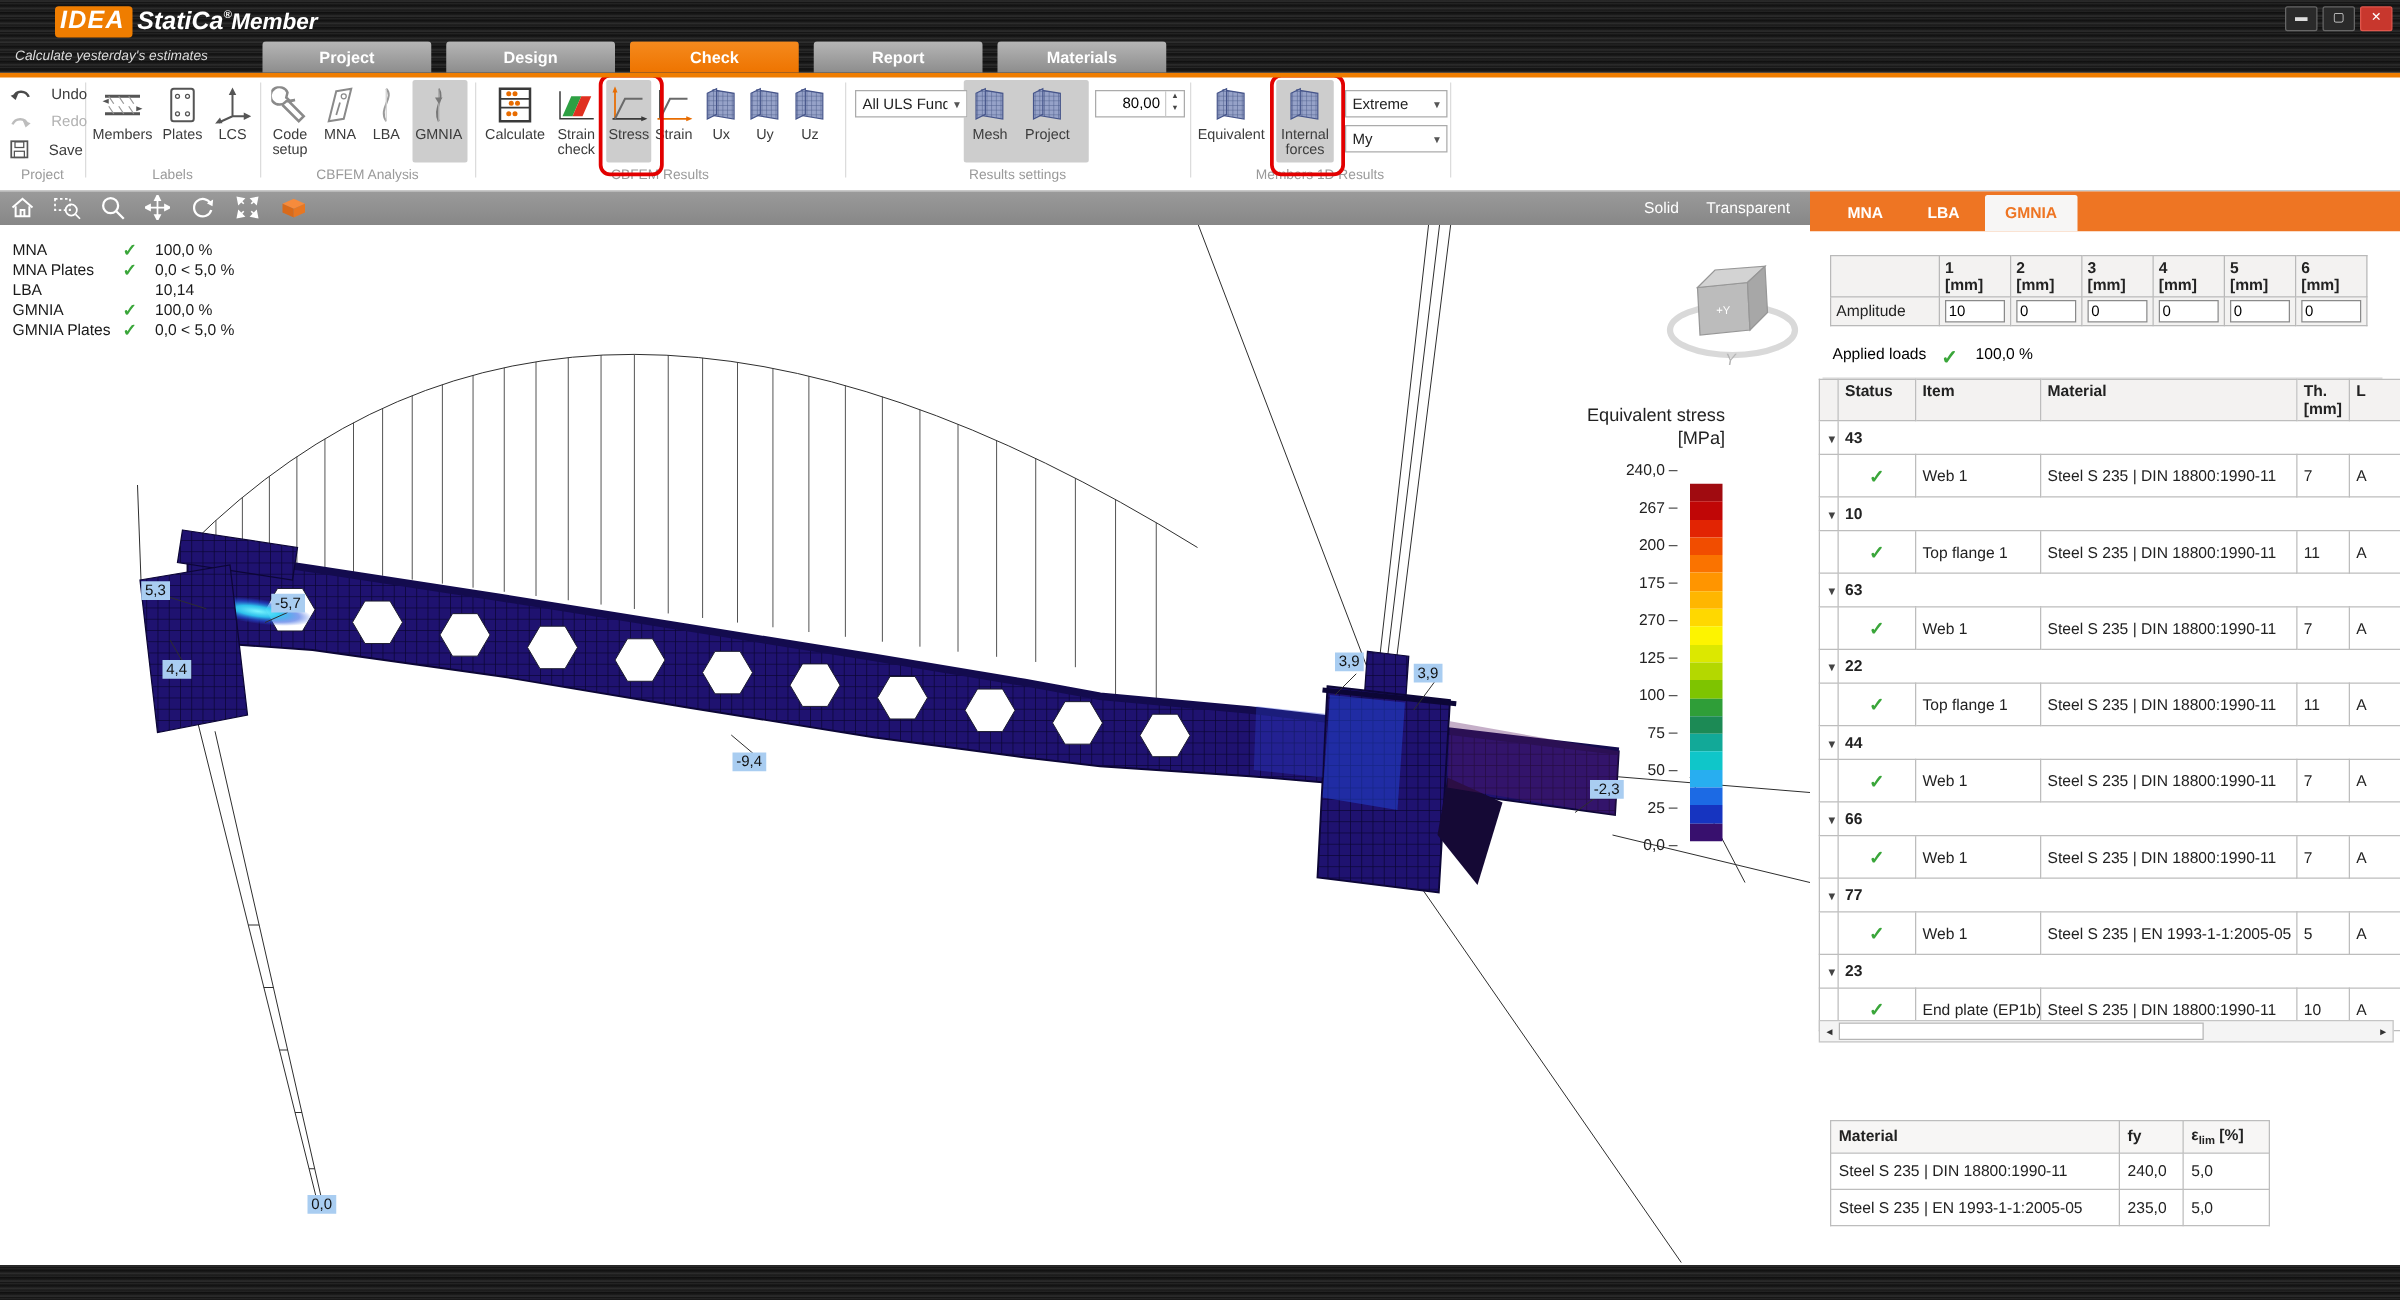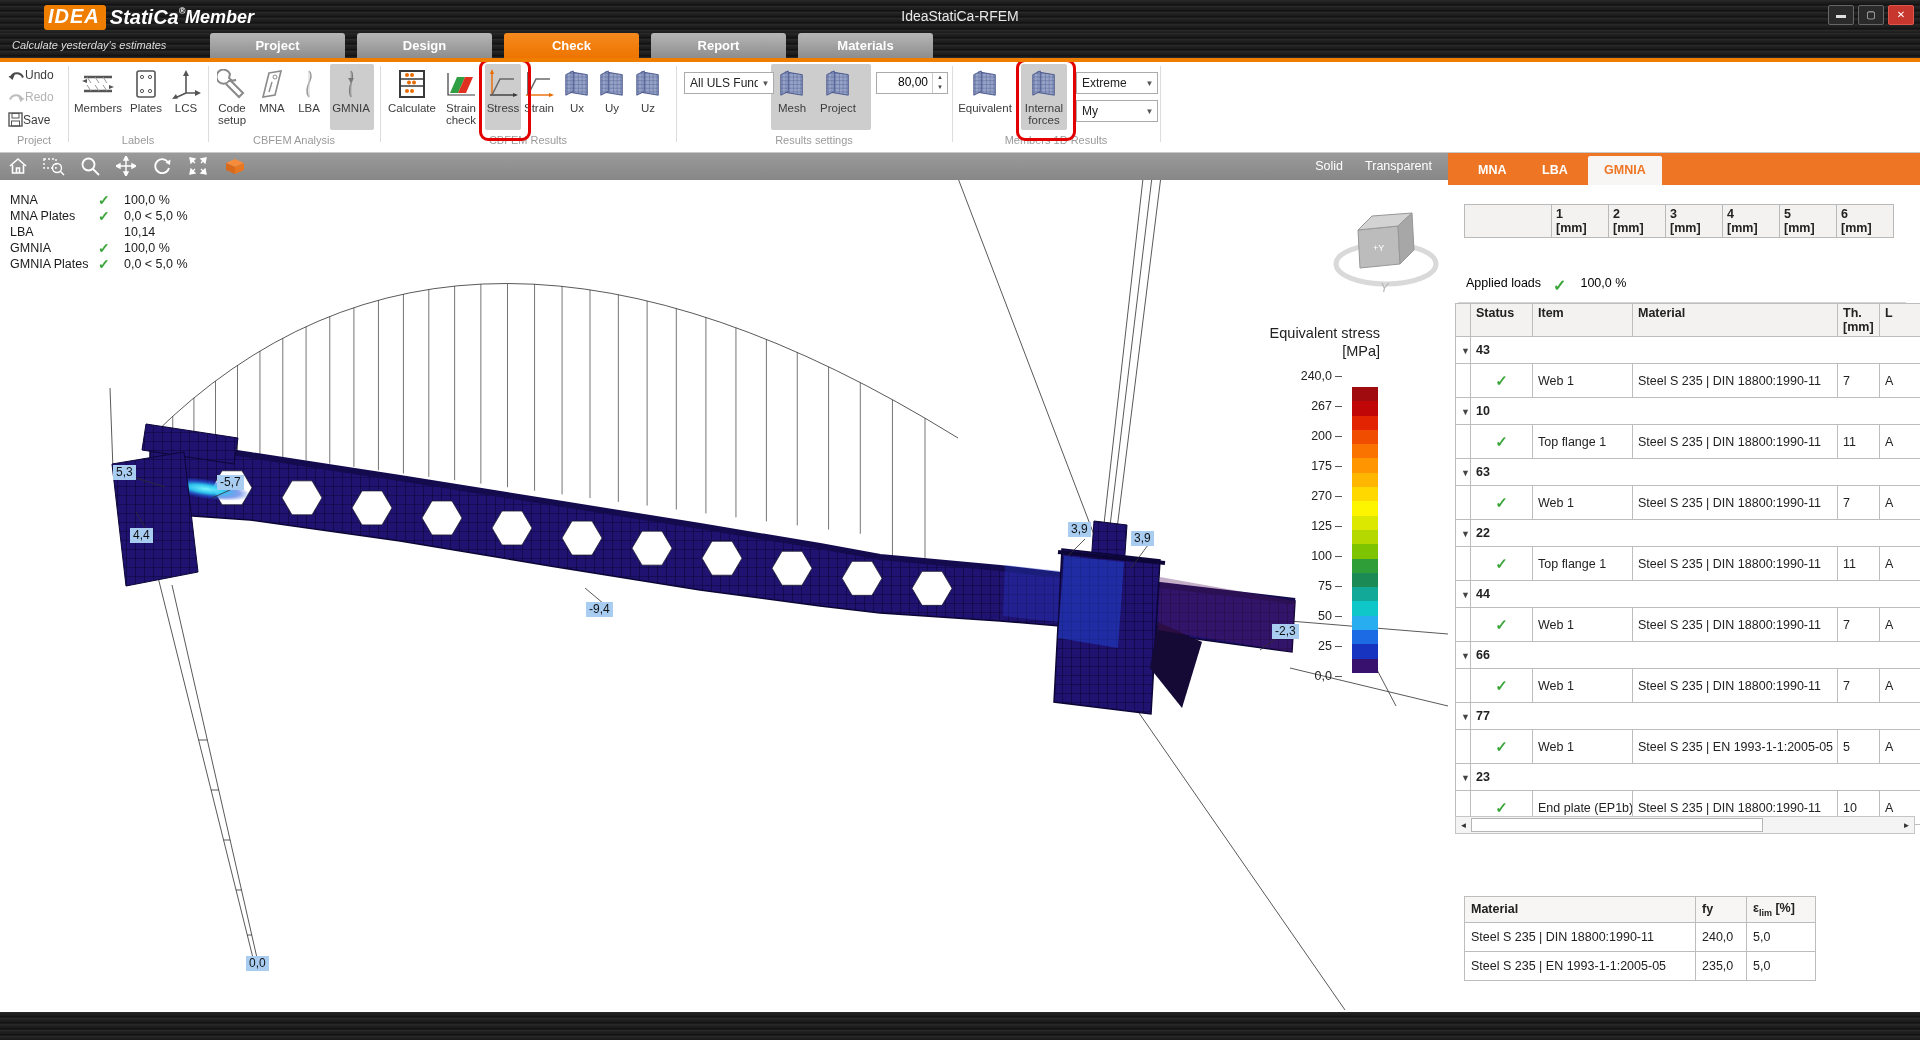--- a/index.html
+++ b/index.html
@@ -31,21 +31,21 @@
   
   #ribbon{position:absolute;left:0;top:62px;width:1920px;height:90px;background:#fff;
     border-bottom:1px solid #c9c9c9;z-index:15}
   .rdiv{position:absolute;top:4px;height:76px;width:1px;background:#dcdcdc}
   .rcaption{position:absolute;top:72px;height:16px;color:#9a9a9a;font-size:11px;
     text-align:center;transform:translateX(-50%);white-space:nowrap}
   .rbtn{position:absolute;top:5px;display:flex;flex-direction:column;align-items:center;
     cursor:pointer}
   .rbtn .ric{height:34px;display:flex;align-items:center;justify-content:center}
   .rbtn .rlab{font-size:11.5px;color:#3c3c3c;text-align:center;line-height:12px;margin-top:1px;white-space:pre-line}
-  .qbtn{position:absolute;left:8px;display:flex;align-items:flex-end;gap:0;font-size:12px;
+  .qbtn{position:absolute;left:8px;display:flex;align-items:flex-end;gap:16px;font-size:12px;
     color:#3c3c3c;cursor:pointer}
   .qbtn.disabled{color:#b2b2b2}
   .pressed{position:absolute;top:2px;height:66px;background:#cdcdcd;border-radius:2px;z-index:-1}
   .anno{position:absolute;border:3px solid #e20000;border-radius:9px;z-index:6;pointer-events:none}
   .combo{position:absolute;height:20px;background:#fff;border:1px solid #ababab;display:flex;
     align-items:center;font-size:12px;color:#222;cursor:pointer}
   .combo .ctext{flex:1;padding-left:5px;white-space:nowrap;overflow:hidden}
   .combo .carr{width:15px;text-align:center;font-size:8px;color:#555}
   .spin{position:absolute;height:20px;background:#fff;border:1px solid #ababab;display:flex;font-size:12px}
   .spin .sval{flex:1;text-align:right;padding:2px 4px 0 0}
@@ -136,21 +136,20 @@
     </radialGradient>
   </defs>
 </svg>
 
 <div id="titlebar" class="metal">
   <div id="logo">
     <span class="ibox">IDEA</span>
     <span class="st"><span>StatiCa</span><span class="reg">®</span></span>
   </div>
   <div id="product">Member</div>
-  <div id="wintitle">IdeaStatiCa-RFEM</div>
   <div id="winbtns">
     <div class="wbtn">▬</div>
     <div class="wbtn">▢</div>
     <div class="wbtn close">✕</div>
   </div>
 </div>
 
 <div id="tabsrow" class="metal">
   <div id="tagline">Calculate yesterday's estimates</div>
   <div class="rtab" style="left:210px">Project</div>
@@ -689,20 +688,29 @@
           </th>
       <th style="width:48px">
             <div>5</div>
             <div>[mm]</div>
           </th>
       <th style="width:48px">
             <div>6</div>
             <div>[mm]</div>
           </th>
     </tr>
+    <tr>
+      <td class="alabel">Amplitude</td>
+      <td class="acell"><input class="amp" value="10" style=""></td>
+      <td class="acell"><input class="amp" value="0" style=""></td>
+      <td class="acell"><input class="amp" value="0" style=""></td>
+      <td class="acell"><input class="amp" value="0" style=""></td>
+      <td class="acell"><input class="amp" value="0" style=""></td>
+      <td class="acell"><input class="amp" value="0" style=""></td>
+    </tr>
   </tbody>
     </table>
 
   <div id="applied">
     <span>Applied loads</span>
     <span class="sc">✓</span>
     <span>100,0 %</span>
   </div>
   <div id="rpsep"></div>
 

